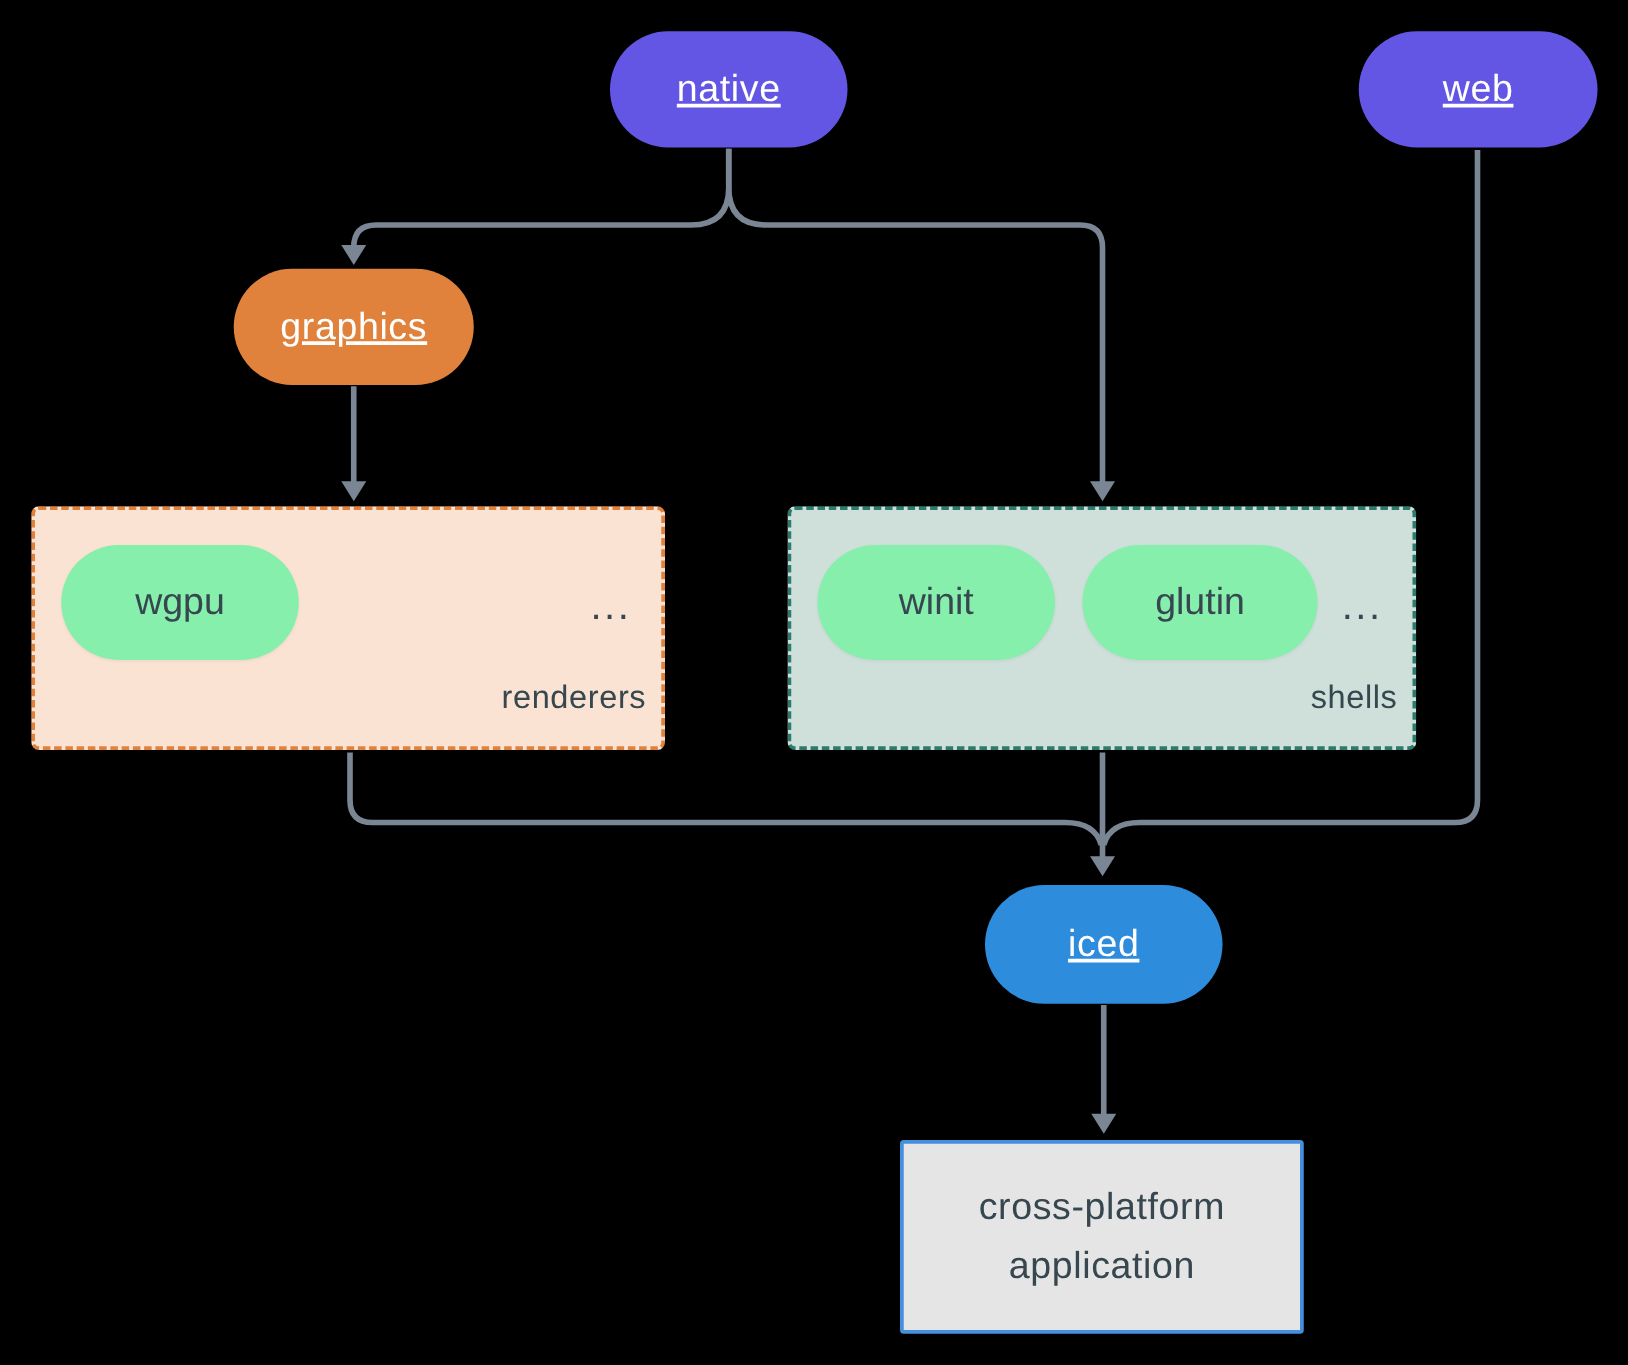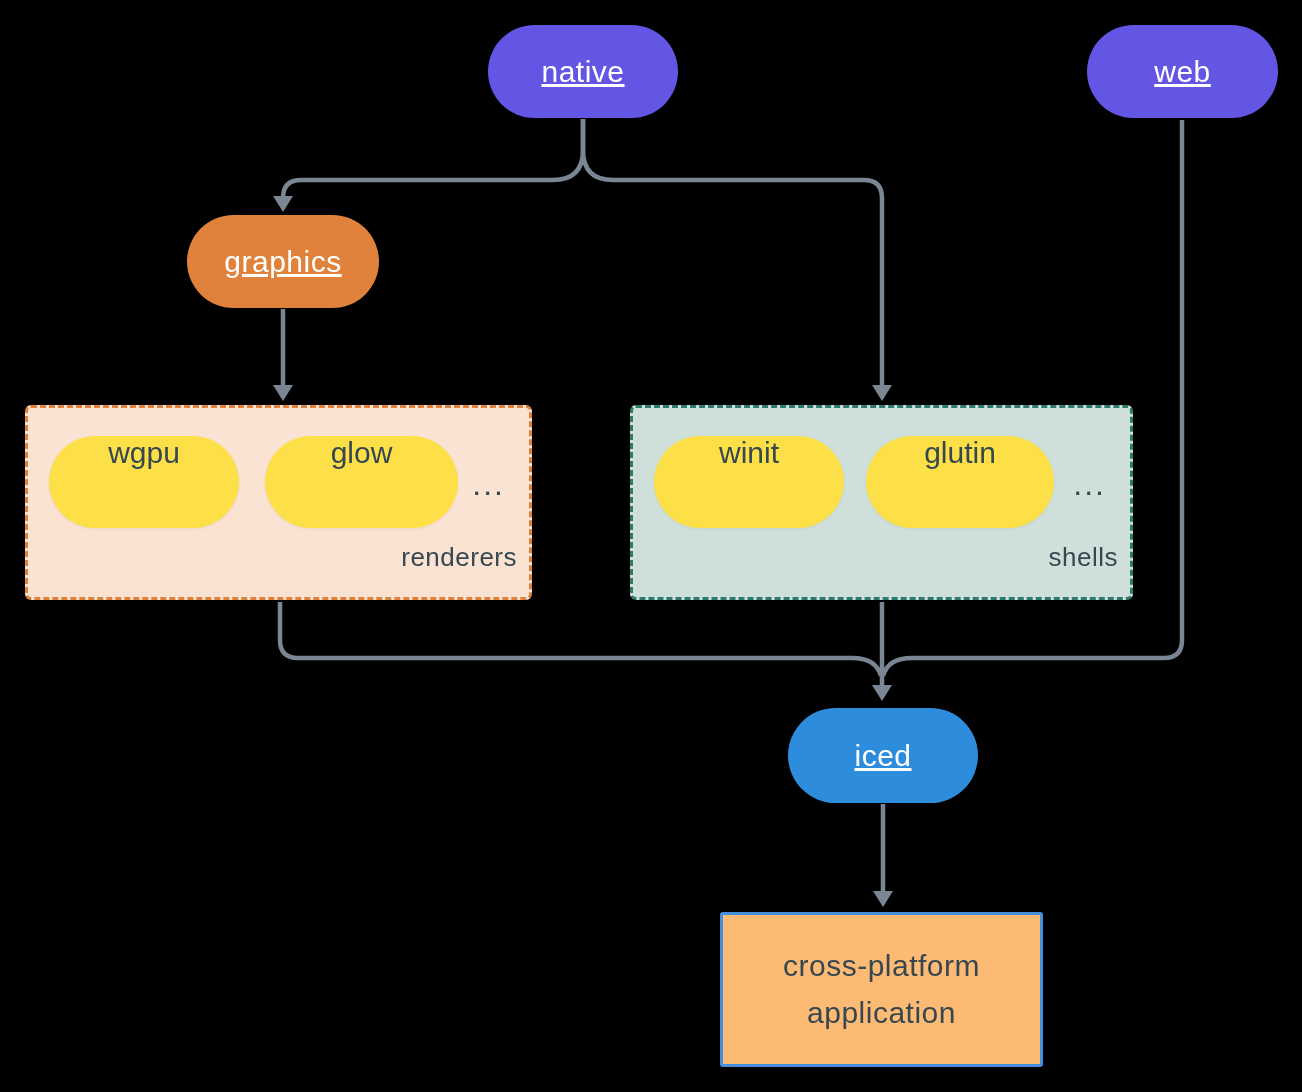--- a/index.html
+++ b/index.html
@@ -50,23 +50,23 @@
   .group-shells {
     left: 630px; top: 405px; width: 503px; height: 195px;
     background: #cfe0da;
     border: 3px dashed #2d7a6e;
   }
   .inner-pill {
     position: absolute;
     top: 28px;
     height: 92px;
     display: flex;
-    align-items: flex-start;
+    align-items: center;
     justify-content: center;
-    background: #fde047;
+    background: #86efac;
     border-radius: 50px;
     font-size: 30px;
     color: #36474f;
     box-shadow: 0 1px 3px rgba(0,0,0,0.06);
   }
   .group-renderers .inner-pill-a { left: 21px;  width: 190px; }
   .group-renderers .inner-pill-b { left: 237px; width: 193px; }
   .group-shells   .inner-pill-a { left: 21px;  width: 190px; }
   .group-shells   .inner-pill-b { left: 233px; width: 188px; }
   .ellipsis {
@@ -82,21 +82,21 @@
     right: 12px;
     bottom: 24px;
     font-size: 26px;
     color: #36474f;
     letter-spacing: 0.5px;
   }
   .app-box {
     position: absolute;
     left: 720px; top: 912px; width: 323px; height: 155px;
     box-sizing: border-box;
-    background: #fdba74;
+    background: #e5e5e5;
     border: 3px solid #4590dd;
     border-radius: 3px;
     display: flex;
     flex-direction: column;
     align-items: center;
     justify-content: center;
     font-size: 30px;
     line-height: 1.55;
     color: #36474f;
     text-align: center;
@@ -136,23 +136,20 @@
   </div>
 
   <div class="pill pill-graphics">
     <span>graphics</span>
   </div>
 
   <div class="group-box group-renderers">
     <div class="inner-pill inner-pill-a">
       <span>wgpu</span>
     </div>
-    <div class="inner-pill inner-pill-b">
-      <span>glow</span>
-    </div>
     <span class="ellipsis">...</span>
     <span class="group-label">renderers</span>
   </div>
 
   <div class="group-box group-shells">
     <div class="inner-pill inner-pill-a">
       <span>winit</span>
     </div>
     <div class="inner-pill inner-pill-b">
       <span>glutin</span>

